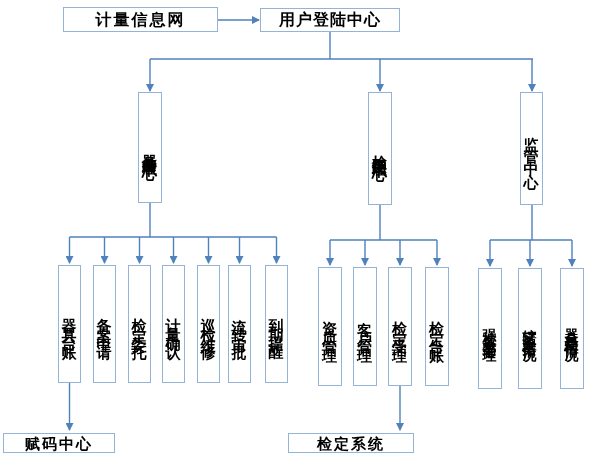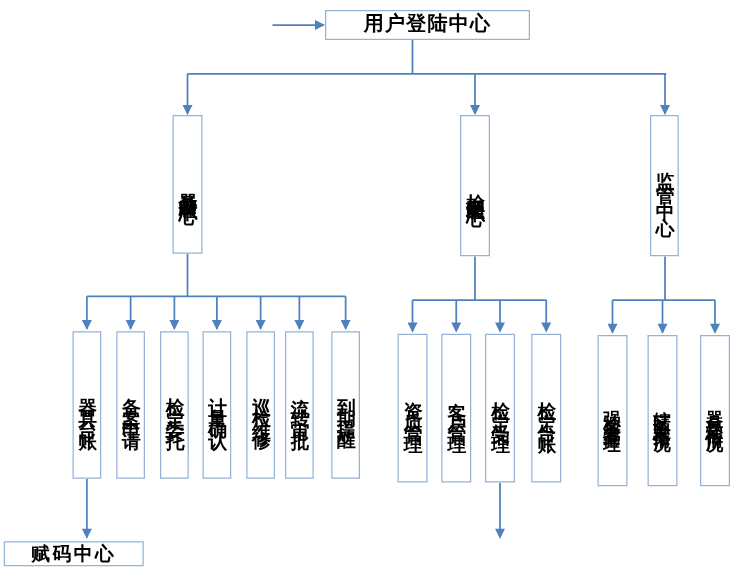--- a/index.html
+++ b/index.html
@@ -81,21 +81,22 @@
     <path class="wire" d="M532 205 V240"></path>
     <path class="wire" d="M490 240 H572"></path>
     <path class="wire" d="M490 240 V266" marker-end="url(#ah)"></path>
     <path class="wire" d="M530 240 V266" marker-end="url(#ah)"></path>
     <path class="wire" d="M572 240 V266" marker-end="url(#ah)"></path>
 
     <path class="wire" d="M69.5 383 V430" marker-end="url(#ah)"></path>
     <path class="wire" d="M400 386 V430" marker-end="url(#ah)"></path>
   </svg>
 
-  <div class="node hbox" style="left:260px;top:8px;width:164px;height:24px;letter-spacing:1px;">用户登陆中心</div>
+  <div class="node hbox" style="left:63px;top:7px;width:155px;height:25px;">计量信息网</div>
+  <div class="node hbox" style="left:260px;top:8px;width:140px;height:24px;letter-spacing:1px;">用户登陆中心</div>
 
   <div class="node vbox v-center" style="left:138px;top:92px;width:24px;height:111px;">
     <span>器具管理中心</span>
   </div>
   <div class="node vbox v-center" style="left:368px;top:92px;width:24px;height:113px;">
     <span>检定受理中心</span>
   </div>
   <div class="node vbox v-wide" style="left:520px;top:92px;width:23px;height:113px;">
     <span>监管中心</span>
   </div>
@@ -139,14 +140,15 @@
     <span>强检备案管理</span>
   </div>
   <div class="node vbox v-leaf6" style="left:518px;top:268px;width:24px;height:121px;">
     <span>辖区备案情况</span>
   </div>
   <div class="node vbox v-leaf6" style="left:560px;top:268px;width:24px;height:121px;">
     <span>器具受检情况</span>
   </div>
 
   <div class="node hbox" style="left:3px;top:433px;width:112px;height:20px;font-size:15px;">赋码中心</div>
+  <div class="node hbox" style="left:288px;top:433px;width:126px;height:20px;font-size:15px;">检定系统</div>
 
 </div>
 
 </body></html>

